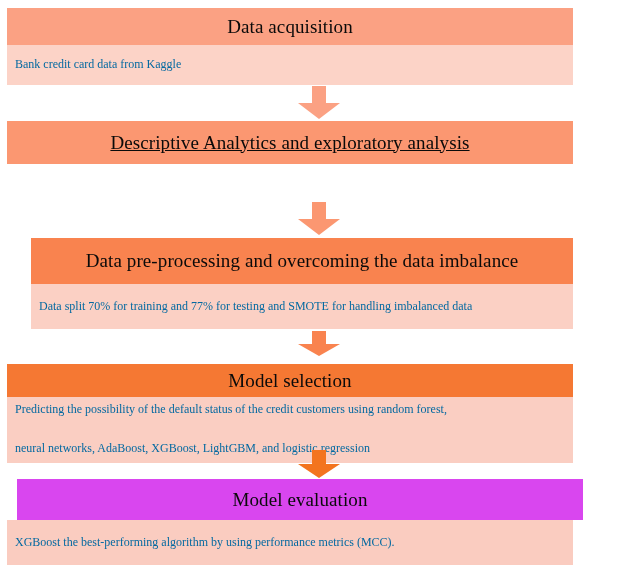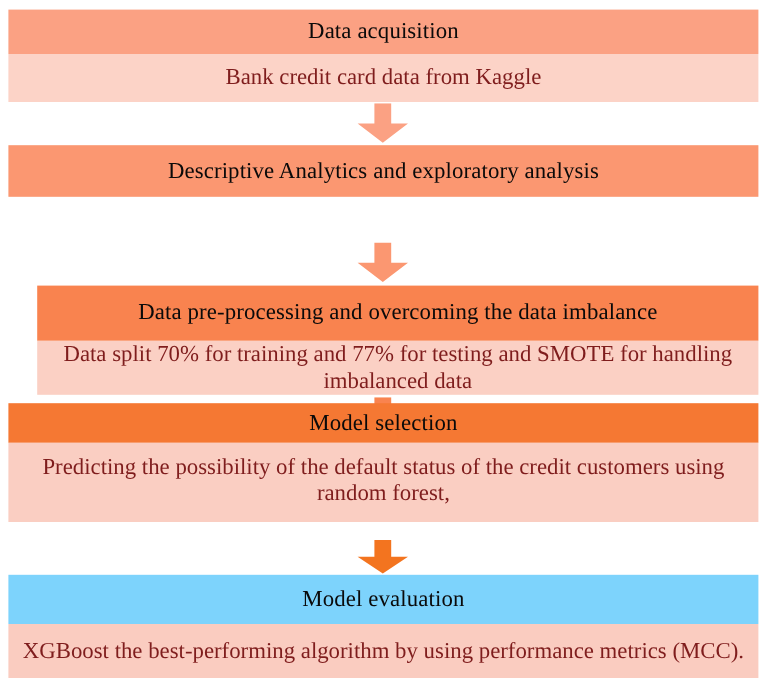--- a/index.html
+++ b/index.html
@@ -18,21 +18,21 @@
 
   #flowchart {
     position: relative;
     width: 639px;
     height: 565px;
   }
 
   .stage {
     position: absolute;
     left: 7px;
-    width: 625px;
+    width: 566px;
     box-sizing: border-box;
   }
 
   .stage-header {
     width: 100%;
     box-sizing: border-box;
     display: flex;
     align-items: center;
     justify-content: center;
     text-align: center;
@@ -43,24 +43,23 @@
     padding: 0 10px;
   }
 
   .stage-body {
     width: 100%;
     box-sizing: border-box;
     display: flex;
     flex-direction: column;
     align-items: center;
     justify-content: center;
-    text-align: center;
-    font-size: 19px;
+    font-size: 12px;
     line-height: 1.15;
-    color: #7f1d1d;
+    color: #0369a1;
     padding: 0 8px;
   }
 
   .stage-body .body-line {
     display: block;
     width: 100%;
   }
 
   .stage-body.two-line {
     justify-content: space-around;
@@ -78,28 +77,28 @@
     width: 100%;
     height: 100%;
   }
 
   
   #stage-1 { top: 8px; }
   #stage-1 .stage-header { height: 37px; }
   #stage-1 .stage-body   { height: 40px; }
 
   #stage-2 { top: 121px; }
-  #stage-2 .stage-header { height: 43px; }
+  #stage-2 .stage-header { height: 43px; text-decoration: underline; }
   #stage-2 .stage-body   { height: 36px; }
 
   #stage-3 { top: 238px; padding-left: 24px; }
   #stage-3 .stage-header { height: 46px; }
   #stage-3 .stage-body   { height: 45px; }
 
-  #stage-4 { top: 336px; }
+  #stage-4 { top: 364px; }
   #stage-4 .stage-header { height: 33px; }
   #stage-4 .stage-body   { height: 66px; gap: 22px; }
 
   #stage-5 { top: 479px; }
   #stage-5 .stage-header { height: 41px; }
   #stage-5 .stage-body   { height: 45px; }
 
   #arrow-1 { top: 86px;  left: 297px; height: 34px; }
   #arrow-2 { top: 202px; left: 297px; height: 34px; }
   #arrow-3 { top: 331px; left: 297px; height: 26px; }
@@ -143,29 +142,30 @@
   <div class="arrow" id="arrow-3">
     <svg viewBox="0 0 44 26" preserveAspectRatio="none" aria-hidden="true">
       <polygon points="15,0 29,0 29,13 43,13 22,25 1,13 15,13" style="fill: rgb(249, 131, 79);"></polygon>
     </svg>
   </div>
 
   <div class="stage" id="stage-4">
     <div class="stage-header" style="background-color: rgb(245, 120, 51);">Model selection</div>
     <div class="stage-body two-line" style="background-color: rgb(250, 206, 194);">
       <span class="body-line">Predicting the possibility of the default status of the credit customers using random forest,</span>
+      <span class="body-line">neural networks, AdaBoost, XGBoost, LightGBM, and logistic regression</span>
     </div>
   </div>
 
   <div class="arrow" id="arrow-4">
     <svg viewBox="0 0 44 29" preserveAspectRatio="none" aria-hidden="true">
       <polygon points="15,0 29,0 29,14 43,14 22,28 1,14 15,14" style="fill: rgb(243, 116, 31);"></polygon>
     </svg>
   </div>
 
   <div class="stage" id="stage-5">
-    <div class="stage-header" style="background-color: #7dd3fc;">Model evaluation</div>
+    <div class="stage-header" style="background-color: #d946ef; margin-left: 10px;">Model evaluation</div>
     <div class="stage-body" style="background-color: rgb(250, 204, 192);">
       <span class="body-line">XGBoost the best-performing algorithm by using performance metrics (MCC).</span>
     </div>
   </div>
 
 </div>
 
 </body></html>

